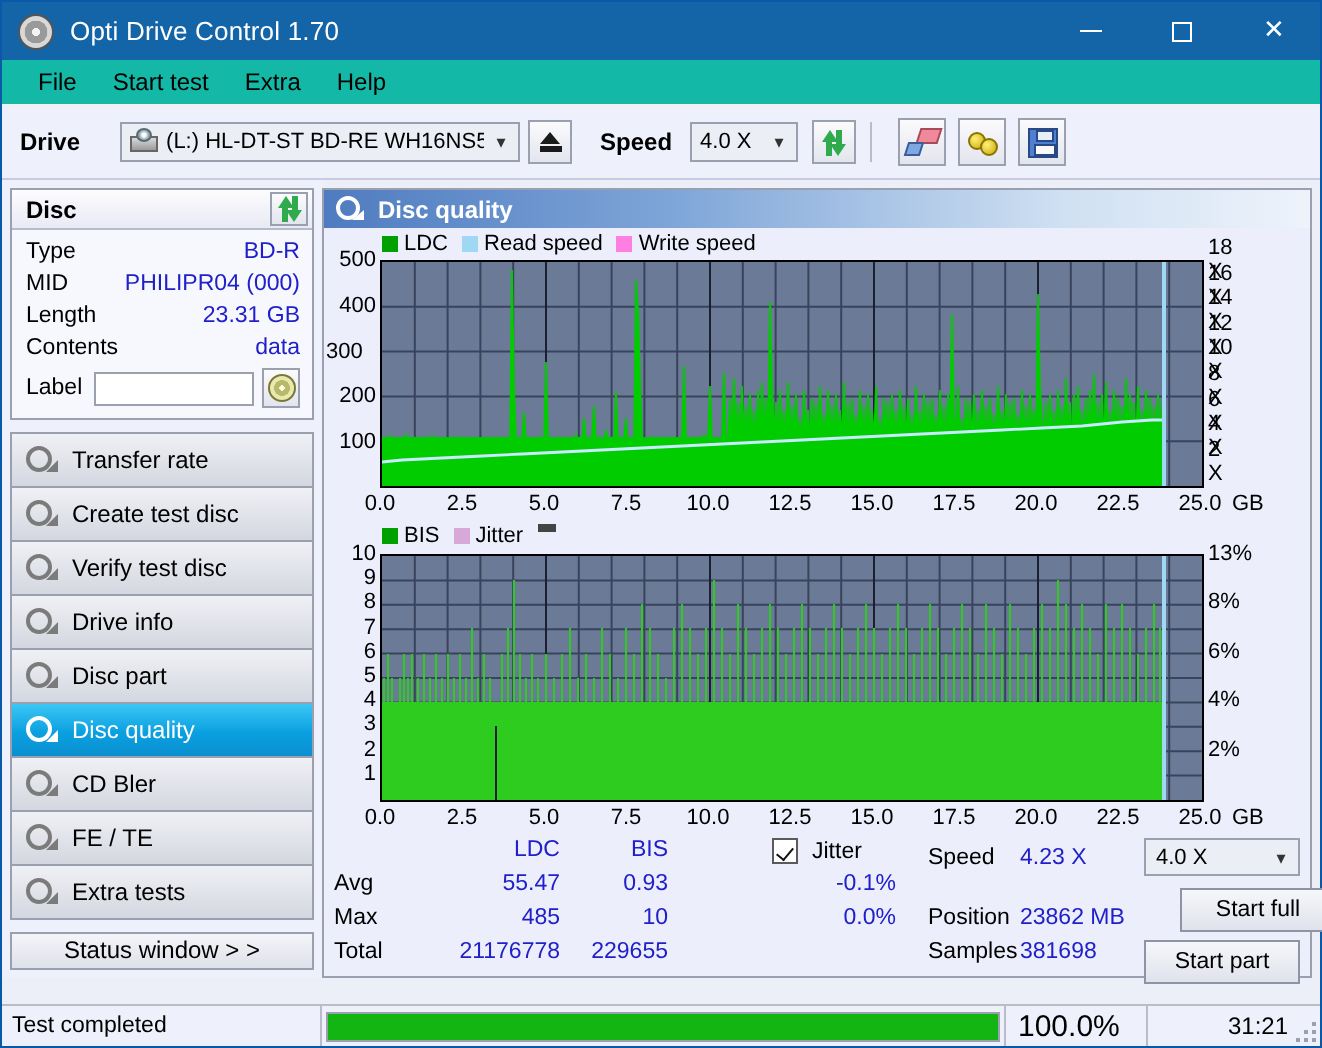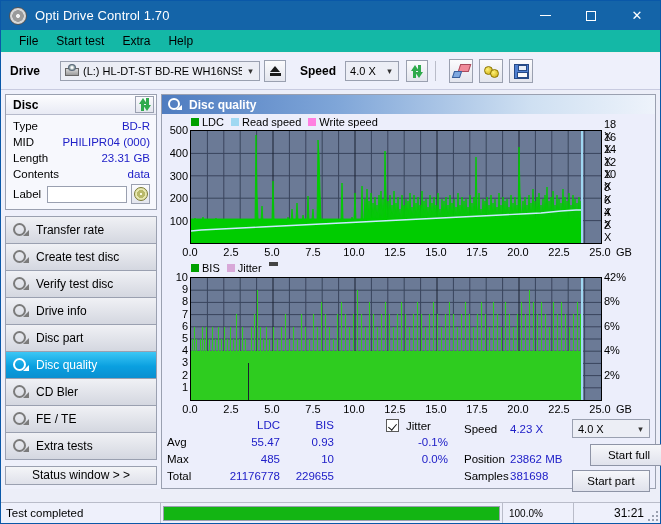--- a/index.html
+++ b/index.html
@@ -172,21 +172,21 @@
   .progrow{
     position:absolute;left:0;bottom:0;width:100%;height:21px;display:flex;align-items:stretch;
     background:#eef0fb;border-top:1px solid #b9bcc9;box-sizing:border-box;
   }
   .statustext{width:160px;padding-left:5px;display:flex;align-items:center;font-size:11.5px;
     border-right:1px solid #b9bcc9;box-sizing:border-box;}
   .pbar-wrap{flex:1;padding:2px 2px;box-sizing:border-box;display:flex;align-items:center;}
   .pbar{flex:1;height:15px;border:1px solid #9aa0b0;background:#fff;box-sizing:border-box;}
   .pbar .fill{height:100%;background:#13b513;}
   .ppct{width:72px;display:flex;align-items:center;justify-content:flex-start;padding-left:6px;
-    border-left:1px solid #b9bcc9;border-right:1px solid #b9bcc9;box-sizing:border-box;font-size:10px;}
+    border-left:1px solid #b9bcc9;border-right:1px solid #b9bcc9;box-sizing:border-box;font-size:15px;}
   .ptime{width:86px;display:flex;align-items:center;justify-content:flex-end;padding-right:16px;
     box-sizing:border-box;font-size:12px;}
   .grip{position:absolute;right:2px;bottom:2px;width:12px;height:12px;}
   .grip i{position:absolute;width:2px;height:2px;background:#9aa0b0;}
 </style>
 </head>
 <body>
 
 <div class="win">
 
@@ -443,21 +443,21 @@
                 <path d="M0,98 L1,91 L2,88 L3,90 L4,87 L5,89 L6,92 L7,88 L8,93 L9,89 L10,91 L11,90 L12,86 L13,91 L14,89 L15,93 L16,88 L17,90 L18,92 L19,89 L20,91 L21,88 L22,90 L23,92 L24,89 L25,87 L26,91 L27,90 L28,89 L29,92 L30,90 L31,88 L32,91 L33,89 L34,90 L35,92 L36,88 L37,91 L38,90 L39,93 L40,88 L41,90 L42,89 L43,91 L44,92 L45,88 L46,90 L47,92 L48,89 L49,91 L50,90 L51,88 L52,89 L53,92 L54,90 L55,89 L56,91 L57,88 L58,90 L59,92 L60,90 L61,88 L62,91 L63,89 L64,92 L65,4 L66,62 L67,88 L68,90 L69,92 L70,89 L71,75 L72,91 L73,88 L74,90 L75,92 L76,89 L77,91 L78,88 L79,90 L80,92 L81,89 L82,50 L83,88 L84,91 L85,89 L86,92 L87,90 L88,88 L89,91 L90,89 L91,92 L92,90 L93,88 L94,91 L95,89 L96,92 L97,86 L98,90 L99,88 L100,91 L101,78 L102,89 L103,92 L104,90 L105,88 L106,72 L107,89 L108,91 L109,88 L110,90 L111,92 L112,84 L113,89 L114,91 L115,88 L116,90 L117,65 L118,89 L119,92 L120,90 L121,88 L122,78 L123,91 L124,89 L125,90 L126,92 L127,9 L128,24 L129,60 L130,88 L131,90 L132,92 L133,89 L134,91 L135,88 L136,90 L137,92 L138,89 L139,91 L140,90 L141,88 L142,91 L143,89 L144,92 L145,90 L146,88 L147,91 L148,89 L149,92 L150,90 L151,52 L152,88 L153,91 L154,89 L155,92 L156,90 L157,88 L158,91 L159,89 L160,92 L161,86 L162,90 L163,88 L164,62 L165,89 L166,91 L167,88 L168,90 L169,92 L170,89 L171,55 L172,91 L173,88 L174,68 L175,90 L176,58 L177,89 L178,70 L179,91 L180,62 L181,88 L182,72 L183,90 L184,66 L185,89 L186,74 L187,91 L188,64 L189,88 L190,60 L191,90 L192,68 L193,89 L194,20 L195,62 L196,88 L197,70 L198,90 L199,64 L200,89 L201,74 L202,91 L203,60 L204,88 L205,72 L206,90 L207,66 L208,89 L209,78 L210,91 L211,64 L212,88 L213,74 L214,90 L215,68 L216,89 L217,70 L218,91 L219,62 L220,88 L221,76 L222,90 L223,64 L224,89 L225,72 L226,91 L227,66 L228,88 L229,74 L230,90 L231,60 L232,89 L233,70 L234,91 L235,68 L236,88 L237,76 L238,90 L239,64 L240,89 L241,72 L242,91 L243,66 L244,88 L245,74 L246,90 L247,62 L248,89 L249,78 L250,91 L251,68 L252,88 L253,70 L254,90 L255,66 L256,89 L257,74 L258,91 L259,64 L260,88 L261,72 L262,90 L263,68 L264,89 L265,76 L266,91 L267,62 L268,88 L269,74 L270,90 L271,66 L272,89 L273,70 L274,91 L275,68 L276,88 L277,76 L278,90 L279,64 L280,89 L281,72 L282,91 L283,66 L284,88 L285,26 L286,74 L287,90 L288,62 L289,89 L290,78 L291,91 L292,68 L293,88 L294,70 L295,90 L296,66 L297,89 L298,74 L299,91 L300,64 L301,88 L302,72 L303,90 L304,68 L305,89 L306,76 L307,91 L308,62 L309,88 L310,74 L311,90 L312,66 L313,89 L314,70 L315,91 L316,68 L317,88 L318,76 L319,90 L320,64 L321,89 L322,72 L323,91 L324,66 L325,88 L326,74 L327,90 L328,16 L329,62 L330,78 L331,88 L332,70 L333,90 L334,66 L335,89 L336,74 L337,91 L338,64 L339,88 L340,72 L341,90 L342,58 L343,89 L344,70 L345,91 L346,66 L347,88 L348,62 L349,90 L350,74 L351,89 L352,68 L353,91 L354,64 L355,88 L356,56 L357,90 L358,70 L359,89 L360,66 L361,91 L362,60 L363,88 L364,74 L365,90 L366,64 L367,89 L368,68 L369,91 L370,72 L371,88 L372,58 L373,90 L374,66 L375,89 L376,70 L377,91 L378,62 L379,88 L380,74 L381,90 L382,64 L383,89 L384,68 L385,91 L386,72 L387,88 L388,66 L389,90 L390,70 L391,88 L391,112 L0,112 Z"></path>
               </g>
               <g>
                 <path d="M0,100 L10,99 L30,98 L50,97 L70,96 L90,95 L110,94 L130,93 L150,92 L170,91 L190,90 L210,89 L230,88 L250,87 L270,86 L290,85 L310,84 L330,83 L350,82 L370,80 L385,79 L391,79" fill="none" stroke="#c8eaff" stroke-width="1.4"></path>
                 <line x1="391" y1="0" x2="391" y2="112" stroke="#9fd8f2" stroke-width="2"></line>
               </g>
             </svg>
           </div>
           <div class="ytick" style="left:-27px;top:0px;width:25px">500</div>
           <div class="ytick" style="left:-27px;top:22.8px;width:25px">400</div>
-          <div class="ytick" style="left:-27px;top:45.6px;width:25px">300</div>
+          <div class="ytick" style="left:-27px;top:45.6px;width:14px">300</div>
           <div class="ytick" style="left:-27px;top:68.4px;width:25px">200</div>
           <div class="ytick" style="left:-27px;top:91.2px;width:25px">100</div>
 
           <div class="ytickR" style="left:414px;top:0px">18 X</div>
           <div class="ytickR" style="left:414px;top:12.6px">16 X</div>
           <div class="ytickR" style="left:414px;top:25.2px">14 X</div>
           <div class="ytickR" style="left:414px;top:37.8px">12 X</div>
           <div class="ytickR" style="left:414px;top:50.4px">10 X</div>
           <div class="ytickR" style="left:414px;top:63px">8 X</div>
           <div class="ytickR" style="left:414px;top:75.6px">6 X</div>
@@ -649,21 +649,21 @@
           <div class="ytick" style="left:-23px;top:12.2px;width:21px">9</div>
           <div class="ytick" style="left:-23px;top:24.4px;width:21px">8</div>
           <div class="ytick" style="left:-23px;top:36.6px;width:21px">7</div>
           <div class="ytick" style="left:-23px;top:48.8px;width:21px">6</div>
           <div class="ytick" style="left:-23px;top:61px;width:21px">5</div>
           <div class="ytick" style="left:-23px;top:73.2px;width:21px">4</div>
           <div class="ytick" style="left:-23px;top:85.4px;width:21px">3</div>
           <div class="ytick" style="left:-23px;top:97.6px;width:21px">2</div>
           <div class="ytick" style="left:-23px;top:109.8px;width:21px">1</div>
 
-          <div class="ytickR" style="left:414px;top:0px">42%</div>
+          <div class="ytickR" style="left:414px;top:0px">13%</div>
           <div class="ytickR" style="left:414px;top:24.4px">8%</div>
           <div class="ytickR" style="left:414px;top:48.8px">6%</div>
           <div class="ytickR" style="left:414px;top:73.2px">4%</div>
           <div class="ytickR" style="left:414px;top:97.6px">2%</div>
 
           <div class="xtick" style="left:0px;top:126px">0.0</div>
           <div class="xtick" style="left:41px;top:126px">2.5</div>
           <div class="xtick" style="left:82px;top:126px">5.0</div>
           <div class="xtick" style="left:123px;top:126px">7.5</div>
           <div class="xtick" style="left:164px;top:126px">10.0</div>

